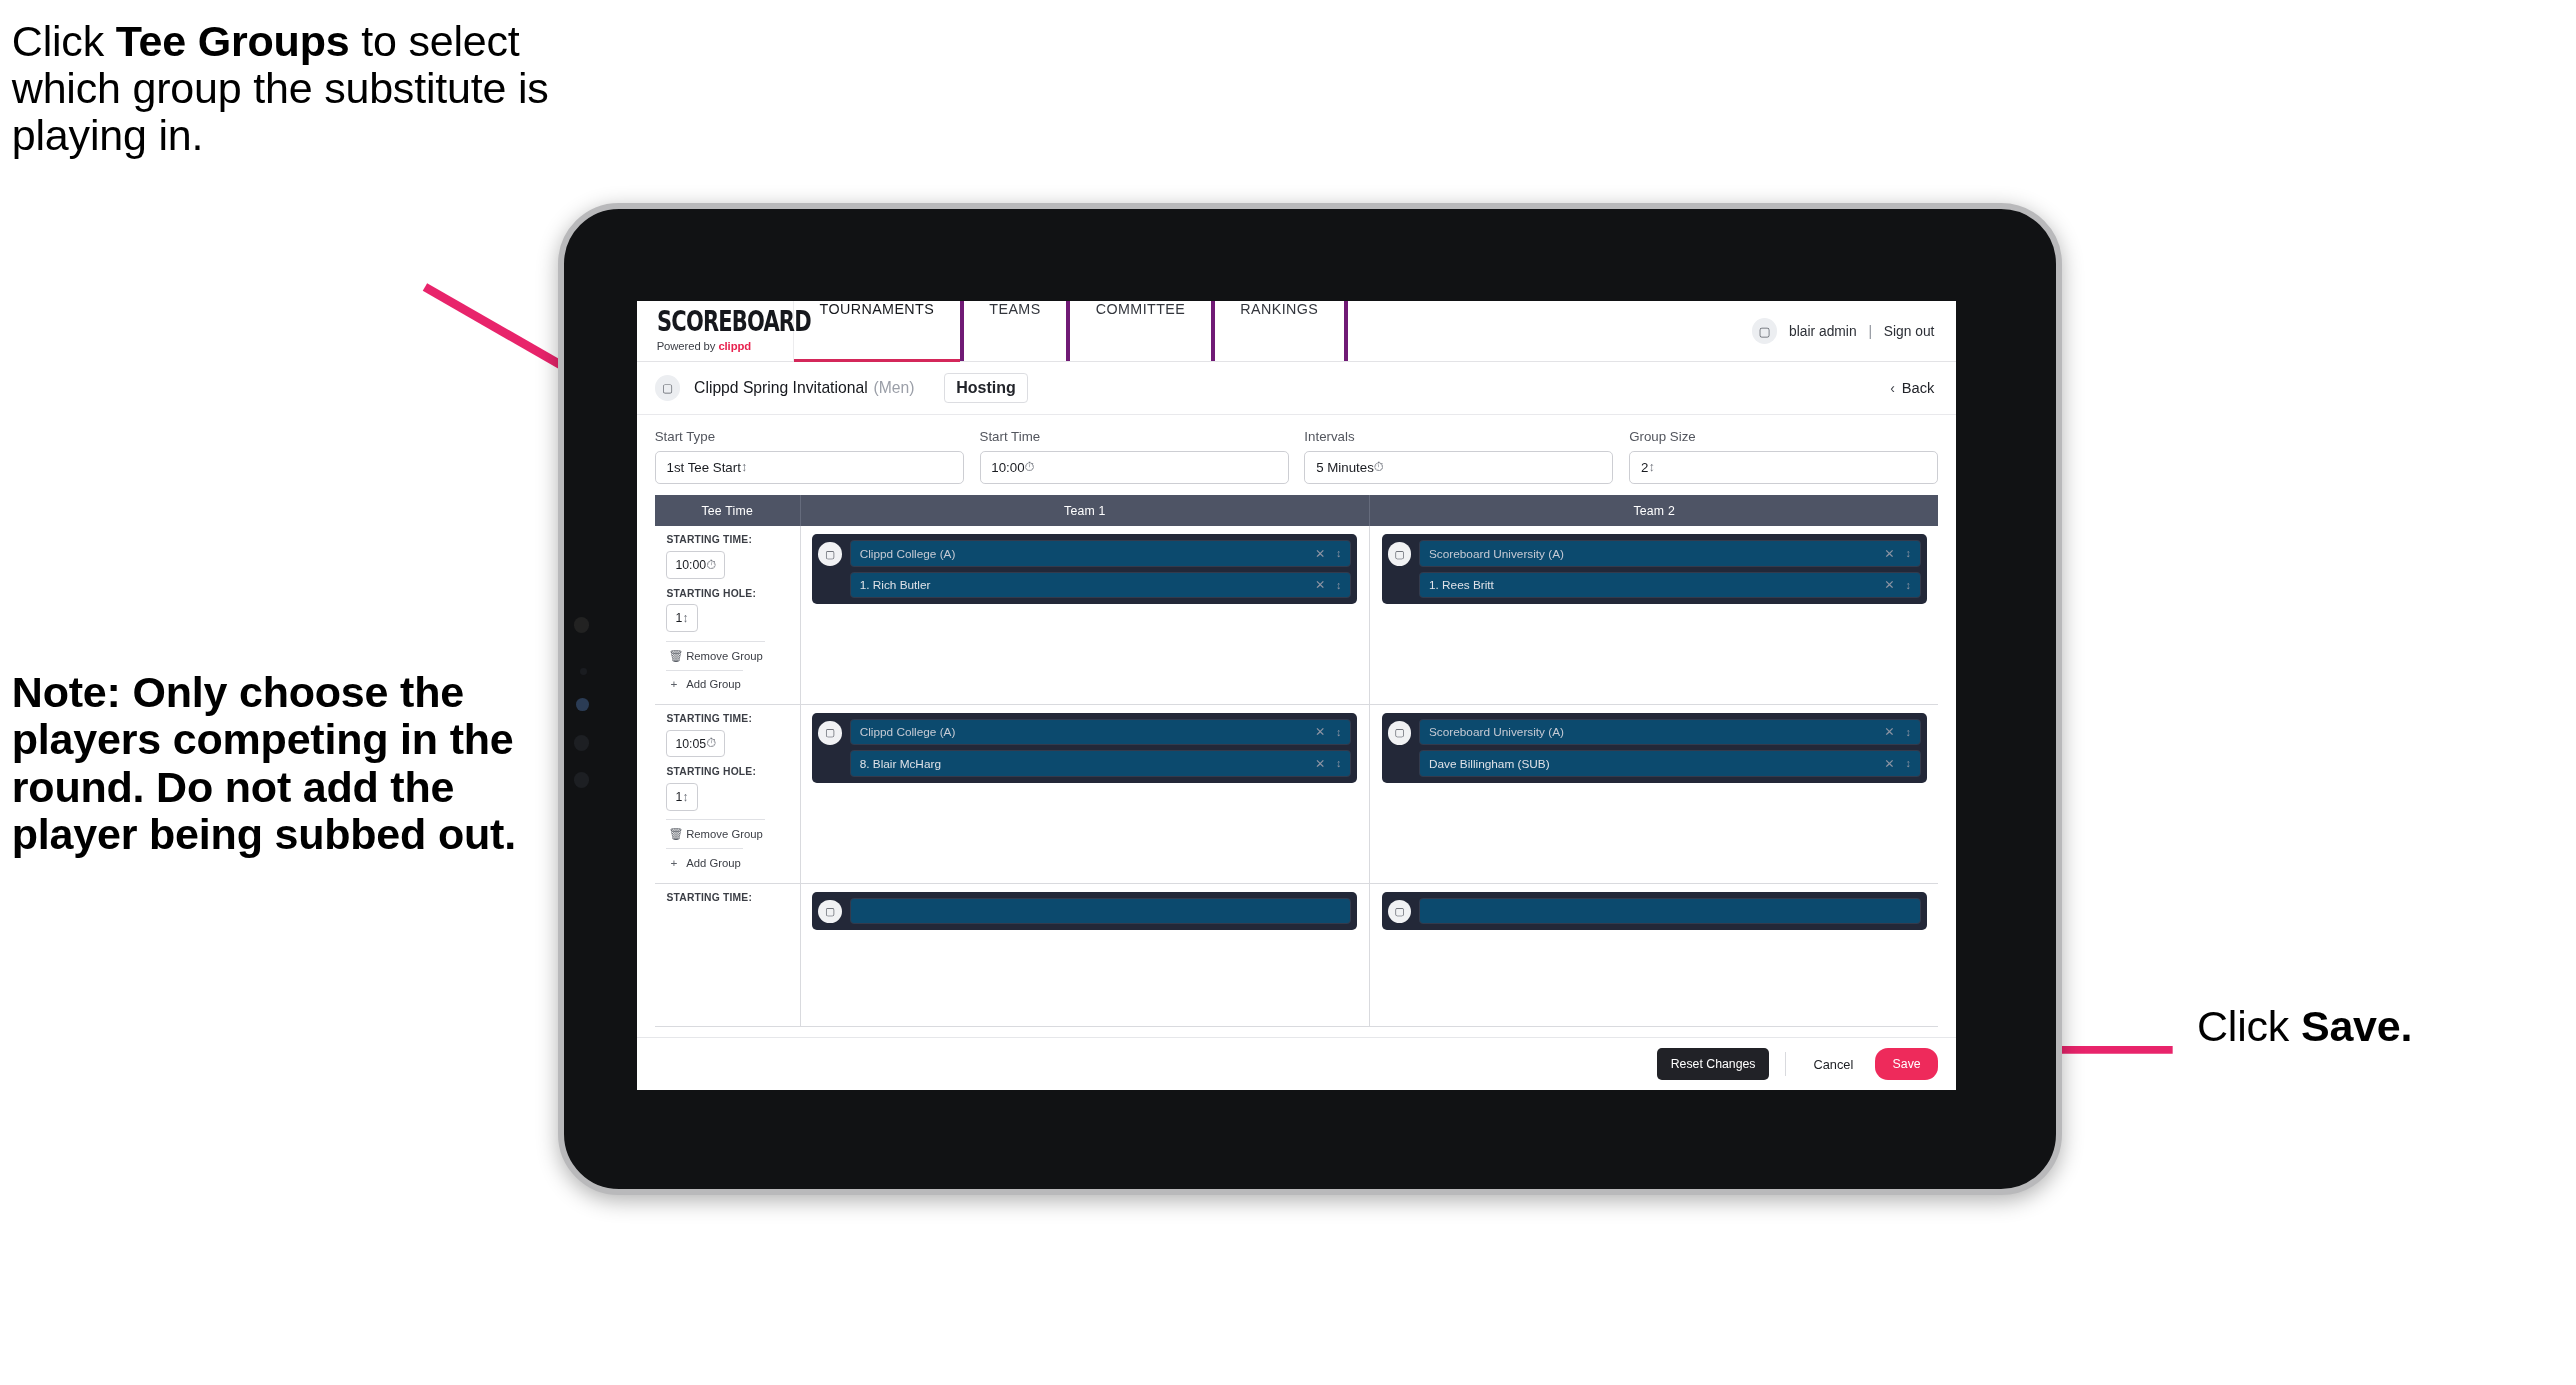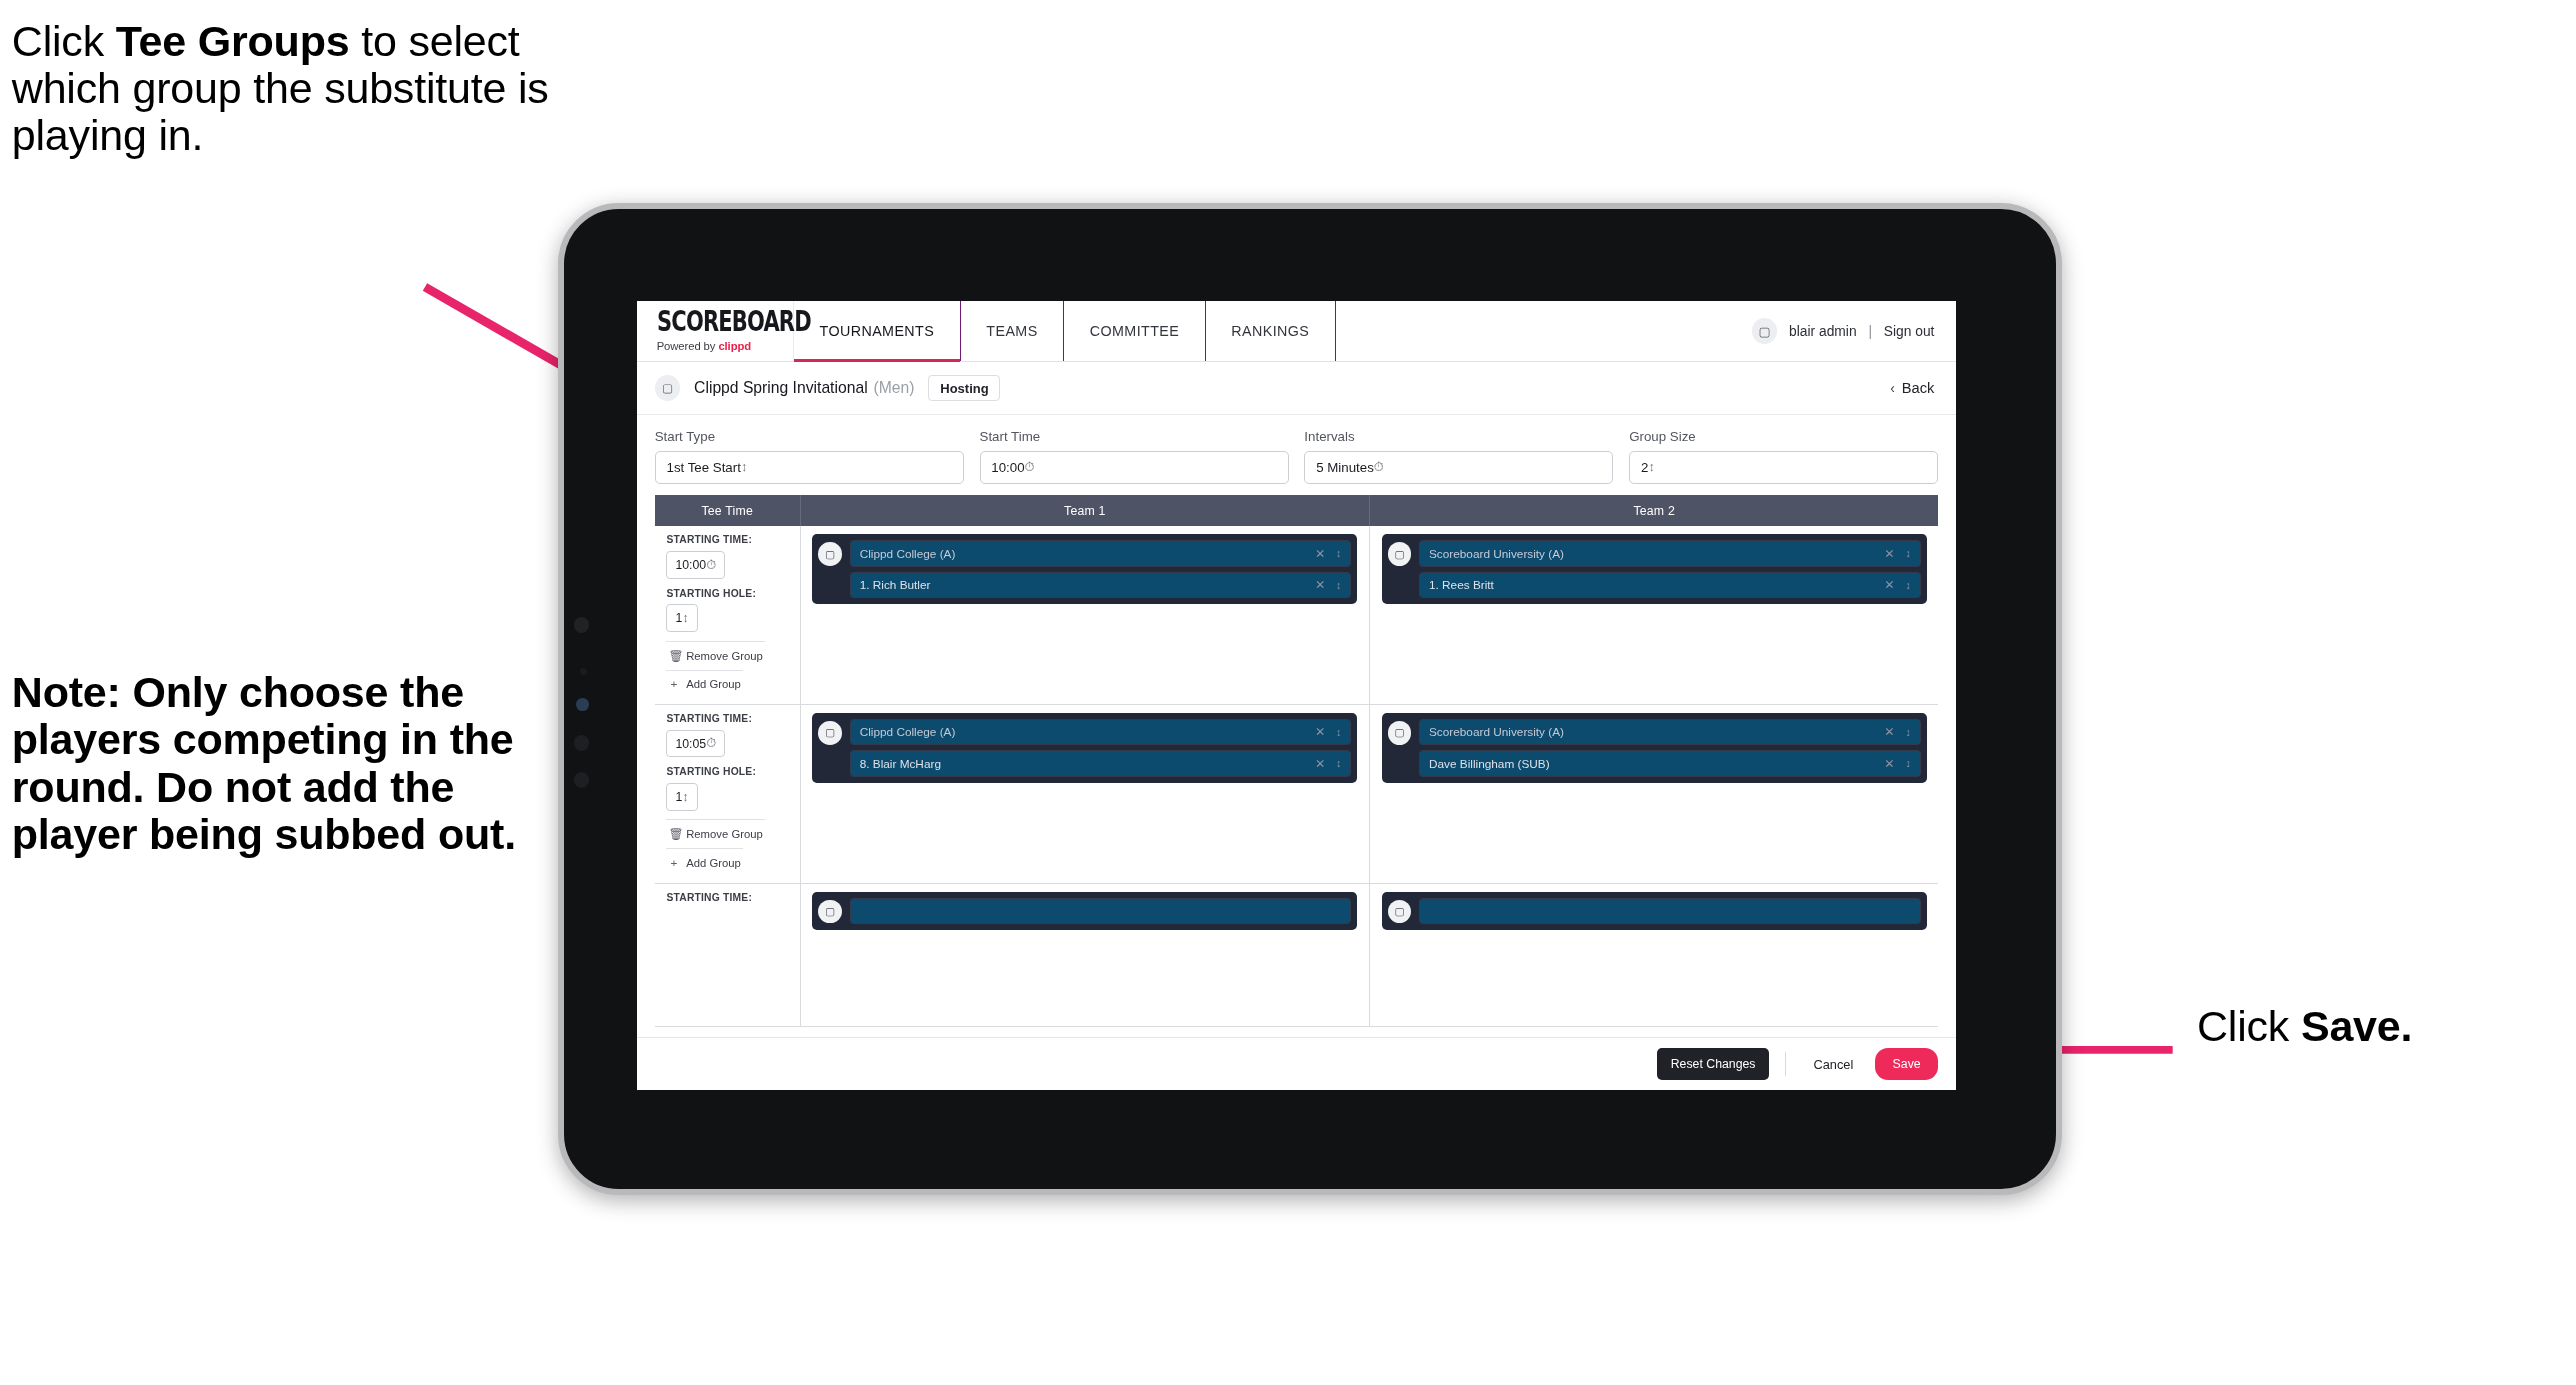--- a/index.html
+++ b/index.html
@@ -68,23 +68,23 @@
   .brand-main {
     font-family: "DejaVu Sans", sans-serif;
     font-weight: 700; font-size: 22.6px; letter-spacing: -0.9px;
     color:#16181d; line-height: 1; transform: scaleY(1.22) scaleX(0.93); transform-origin: left center;
   }
   .brand-sub { font-size: 11.3px; color:#3a3d44; margin-top: 7.9px; letter-spacing:-0.1px; }
   .brand-sub .clippd { color:#e8224f; font-weight:700; }
 
   .nav-tabs { display:flex; align-items:stretch; }
   .nav-tab {
-    display:flex; align-items:center; padding: 0 25.6px;
+    display:flex; align-items:flex-start; padding: 0 25.6px;
     font-size: 14.3px; letter-spacing: 0.4px; color:#33363d;
-    border-right: 1px solid #701a75; cursor: pointer; position: relative;
+    border-right: 4px solid #701a75; cursor: pointer; position: relative;
     white-space: nowrap;
   }
   .nav-tab.active { color:#16181d; }
   .nav-tab.active::after {
     content:""; position:absolute; left:0; right:0; bottom:-1px; height:2.9px; background:#d4275a;
   }
   .nav-right { margin-left:auto; display:flex; align-items:center; padding-right: 21.6px; gap: 11.8px; }
   .avatar {
     width: 25.6px; height: 25.6px; border-radius:50%; background:#eceef1;
     display:flex; align-items:center; justify-content:center; color:#5c6068; font-size:12.8px;
@@ -98,22 +98,22 @@
     height: 53px; flex: 0 0 53px; display:flex; align-items:center;
     padding: 0 21.6px 0 17.7px; border-bottom: 1px solid #e9e9ec; background:#fff;
   }
   .tbar-ico {
     width:25.6px; height:25.6px; border-radius:50%; background:#eceef1;
     display:flex;align-items:center;justify-content:center;color:#5c6068;font-size:11.8px; margin-right: 13.8px;
   }
   .tbar-title { font-size: 15.7px; color:#15171c; }
   .tbar-gender { font-size: 15.7px; color:#9b9fa8; margin-left: 5.9px; }
   .hosting-pill {
-    margin-left: 14px; border: 1px solid #dcdde1; border-radius: 3.9px;
-    padding: 4.9px 10.8px; font-size: 13px; font-weight: 700; color:#22242a; background:#fff;
+    margin-left: 30px; border: 1px solid #dcdde1; border-radius: 3.9px;
+    padding: 4.9px 10.8px; font-size: 16px; font-weight: 700; color:#22242a; background:#fff;
   }
   .back-btn { margin-left:auto; font-size: 14.7px; color:#22242a; cursor:pointer; display:flex; align-items:center; gap:6.9px;}
   .back-chev { font-size: 13.8px; color:#3c3f47; }
 
   
   .settings {
     display:flex; gap: 15.7px; padding: 13.8px 17.7px 11.8px 17.7px; background:#fff;
   }
   .field { flex: 1; display:flex; flex-direction:column; }
   .field-label { font-size: 13.3px; color:#53565e; margin-bottom: 6.9px; }

